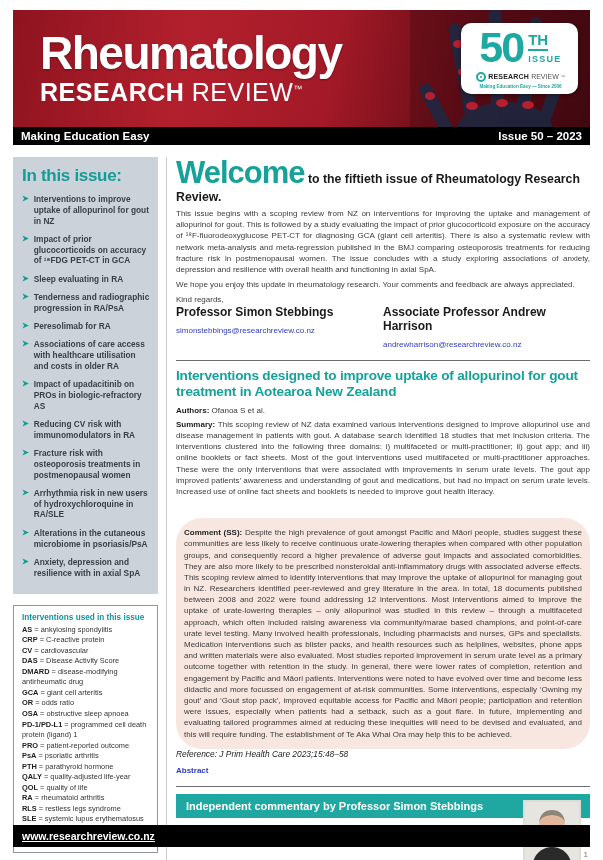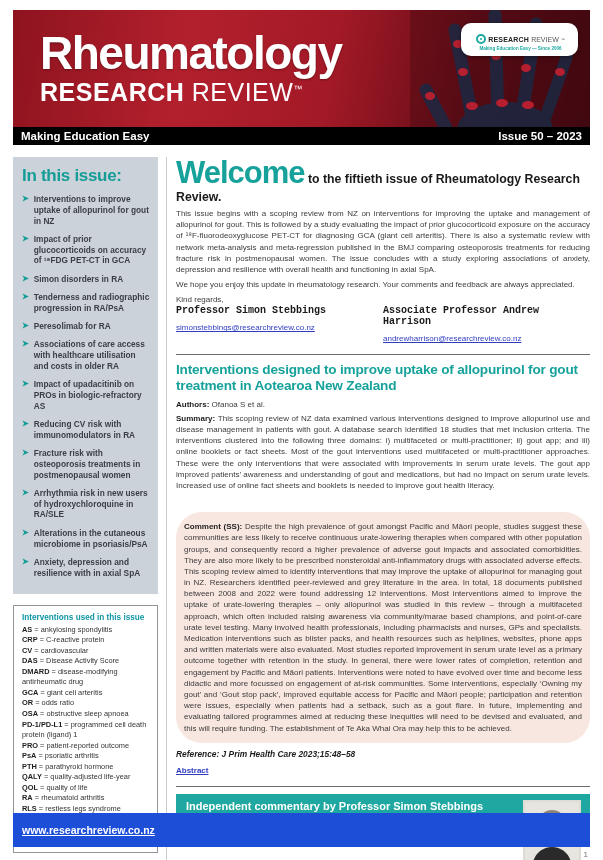--- a/index.html
+++ b/index.html
@@ -50,53 +50,53 @@
   .issue-box .arr { color:#149d97; font-size:8px; flex:none; line-height:1.3; }
 
   .abbr-box { margin-top:11px; background:#fff; border:1px solid #8f959b; padding:7px 8px 6px; }
   .abbr-box h3 { font-size:8.2px; color:#0f96a5; font-weight:bold; margin-bottom:3px; }
   .abbr { font-size:7.4px; color:#333; line-height:1.42; }
   .abbr .ab { font-weight:bold; color:#1d1d1d; }
   .abbr .full::before { content:" = "; }
 
   .cpd-note { margin-top:9px; font-size:8.2px; line-height:1.35; text-align:justify; color:#454545; }
   .cpd-note .b { font-weight:bold; color:#1d1d1d; }
-  a.link { color:#2f3cc0; text-decoration:underline; cursor:pointer; }
+  a.link { color:#2f3cc0; cursor:pointer; }
   .cpd-note a.link { font-weight:bold; }
 
   
   .w-head { line-height:1; margin-bottom:3px; }
   .w-word { color:#16a29b; font-size:31px; font-weight:bold; letter-spacing:-1px; }
   .w-rest { font-size:12.3px; font-weight:bold; color:#1a1a1a; }
   .main p.body { font-size:8px; color:#3b3b3b; text-align:justify; line-height:1.4; margin:4px 0; }
   .regards { font-size:8px; color:#3b3b3b; margin-top:5px; }
   .sigs { display:flex; margin-top:1px; }
   .sig { width:50%; }
-  .sig .nm { font-size:10px; font-weight:bold; color:#1a1a1a;font-family:Liberation Mono, monospace; }
+  .sig .nm { font-size:12px; font-weight:bold; color:#1a1a1a; }
   .sig a { font-size:8px; }
   hr.rule { border:none; border-top:1px solid #6e6e6e; margin:9px 0 7px; }
 
   
   .art-title { color:#16a29b; font-size:13.6px; font-weight:bold; line-height:1.16; margin-bottom:6px; letter-spacing:-0.2px; }
   .meta { font-size:8px; color:#3b3b3b; margin-bottom:4px; }
   .meta .lbl, .lead { font-weight:bold; color:#1d1d1d; }
   .comment-box { background:#f8e7e0; padding:9px 8px; margin-top:21px; font-size:8px;
                  line-height:1.4; text-align:justify; color:#3b3b3b;border-radius:26px; }
-  .ref { margin-top:6px; font-size:8.4px; font-weight:bold; font-style:italic; color:#1d1d1d; }
+  .ref { font-size:8.4px; font-weight:normal; font-style:italic; color:#1d1d1d; }
   .abstract { display:inline-block; margin-top:2px; font-size:8px; font-weight:bold; }
 
   
   .comm { position:relative; margin-top:6px; }
   .comm-head { background:#1fa8a1; color:#fff; font-weight:bold; font-size:11px; padding:6px 10px; }
   .photo { position:absolute; top:6px; right:9px; width:58px; height:72px; background:#2b2b2b; overflow:hidden; }
   .photo svg { display:block; }
 
   
-  .foot { position:absolute; left:13px; right:13px; bottom:13px; height:21px; background:#1d4ed8;
-          color:#fff; display:flex; align-items:center; justify-content:space-between; padding:17px 9px; }
+  .foot { position:absolute; left:13px; right:13px; bottom:13px; height:21px; background:#000000;
+          color:#fff; display:flex; align-items:center; justify-content:space-between; padding:11px 9px; }
   .foot .url { font-size:10.5px; font-weight:bold; color:#fff; text-decoration:underline; cursor:pointer; }
   .foot .pub { font-size:10.5px; }
   .foot .pub .b { font-weight:bold; }
   .page-num { position:absolute; right:15px; bottom:1px; font-size:8px; color:#777; }
 </style>
 </head>
 <body>
 
 <div class="page">
   <div class="inner">
@@ -126,20 +126,27 @@
             <ellipse cx="92" cy="93" rx="6" ry="4"></ellipse>
             <ellipse cx="118" cy="95" rx="6" ry="4"></ellipse>
           </g>
         </svg>
       </div>
       <div class="masthead">
         <div class="mast-title">Rheumatology</div>
         <div class="mast-sub"><span class="b">RESEARCH</span><span> REVIEW</span><span class="tm">™</span></div>
       </div>
       <div class="badge">
+        <div class="badge-row">
+          <div class="badge-50">50</div>
+          <div class="badge-col">
+            <div class="badge-th">TH</div>
+            <div class="badge-issue">ISSUE</div>
+          </div>
+        </div>
         <div class="badge-logo">
           <span class="logo-icon"></span>
           <span class="lr">RESEARCH</span>
           <span class="lv">REVIEW</span>
           <span class="ltm">™</span>
         </div>
         <div class="badge-tag">Making Education Easy — Since 2006</div>
       </div>
     </div>
 
@@ -157,21 +164,21 @@
             <li>
                 <span class="arr">➤</span>
                 <span>Interventions to improve uptake of allopurinol for gout in NZ</span>
               </li>
             <li>
                 <span class="arr">➤</span>
                 <span>Impact of prior glucocorticoids on accuracy of ¹⁸FDG PET-CT in GCA</span>
               </li>
             <li>
                 <span class="arr">➤</span>
-                <span>Simon disorders in RA</span>
+                <span>Sleep evaluating in RA</span>
               </li>
             <li>
                 <span class="arr">➤</span>
                 <span>Tenderness and radiographic progression in RA/PsA</span>
               </li>
             <li>
                 <span class="arr">➤</span>
                 <span>Peresolimab for RA</span>
               </li>
             <li>

